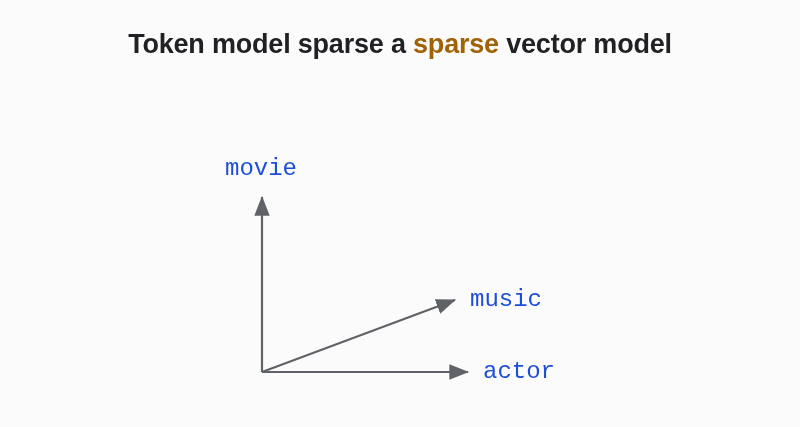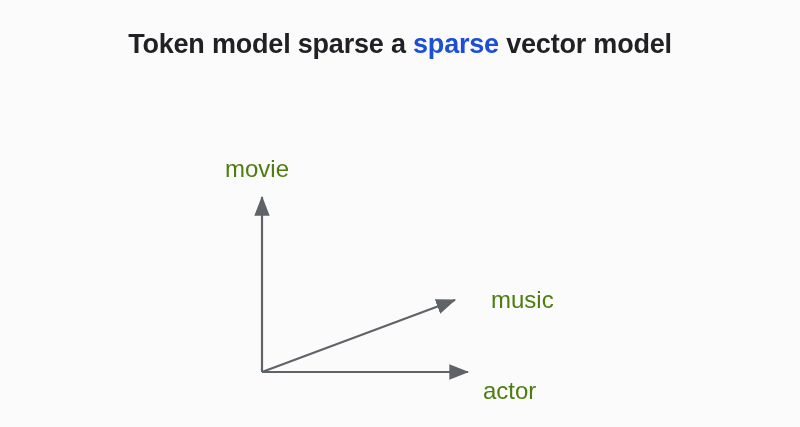--- a/index.html
+++ b/index.html
@@ -35,60 +35,59 @@
     line-height: 36px;
     letter-spacing: -0.2px;
     color: #202124;
     -webkit-font-smoothing: antialiased;
   }
   .title-line {
     display: block;
     white-space: nowrap;
   }
   .accent {
-    color: #1d4ed8;
+    color: #a16207;
   }
 
   
   #diagram {
     position: absolute;
     left: 0;
     top: 0;
     width: 800px;
     height: 427px;
   }
   #axes-svg {
     position: absolute;
     left: 0;
     top: 0;
     width: 800px;
     height: 427px;
     display: block;
   }
   .axis-label {
     position: absolute;
-    font-family: Liberation Sans, sans-serif;
+    font-family: Liberation Mono, monospace;
     font-size: 24px;
     font-weight: normal;
-    color: #4d7c0f;
+    color: #1d4ed8;
     white-space: nowrap;
     line-height: 1;
   }
   #label-movie {
     left: 225px;
     top: 157px;
   }
   #label-music {
     left: 470px;
     top: 288px;
-    margin-left: 21px;
   }
   #label-actor {
     left: 483px;
-    top: 379px;
+    top: 360px;
   }
 </style>
 </head>
 <body>
 
 <div id="slide">
 
   <div id="title-block">
     <span class="title-line"><span>Token model sparse a </span><span class="accent">sparse</span><span> vector model</span></span>
   </div>

